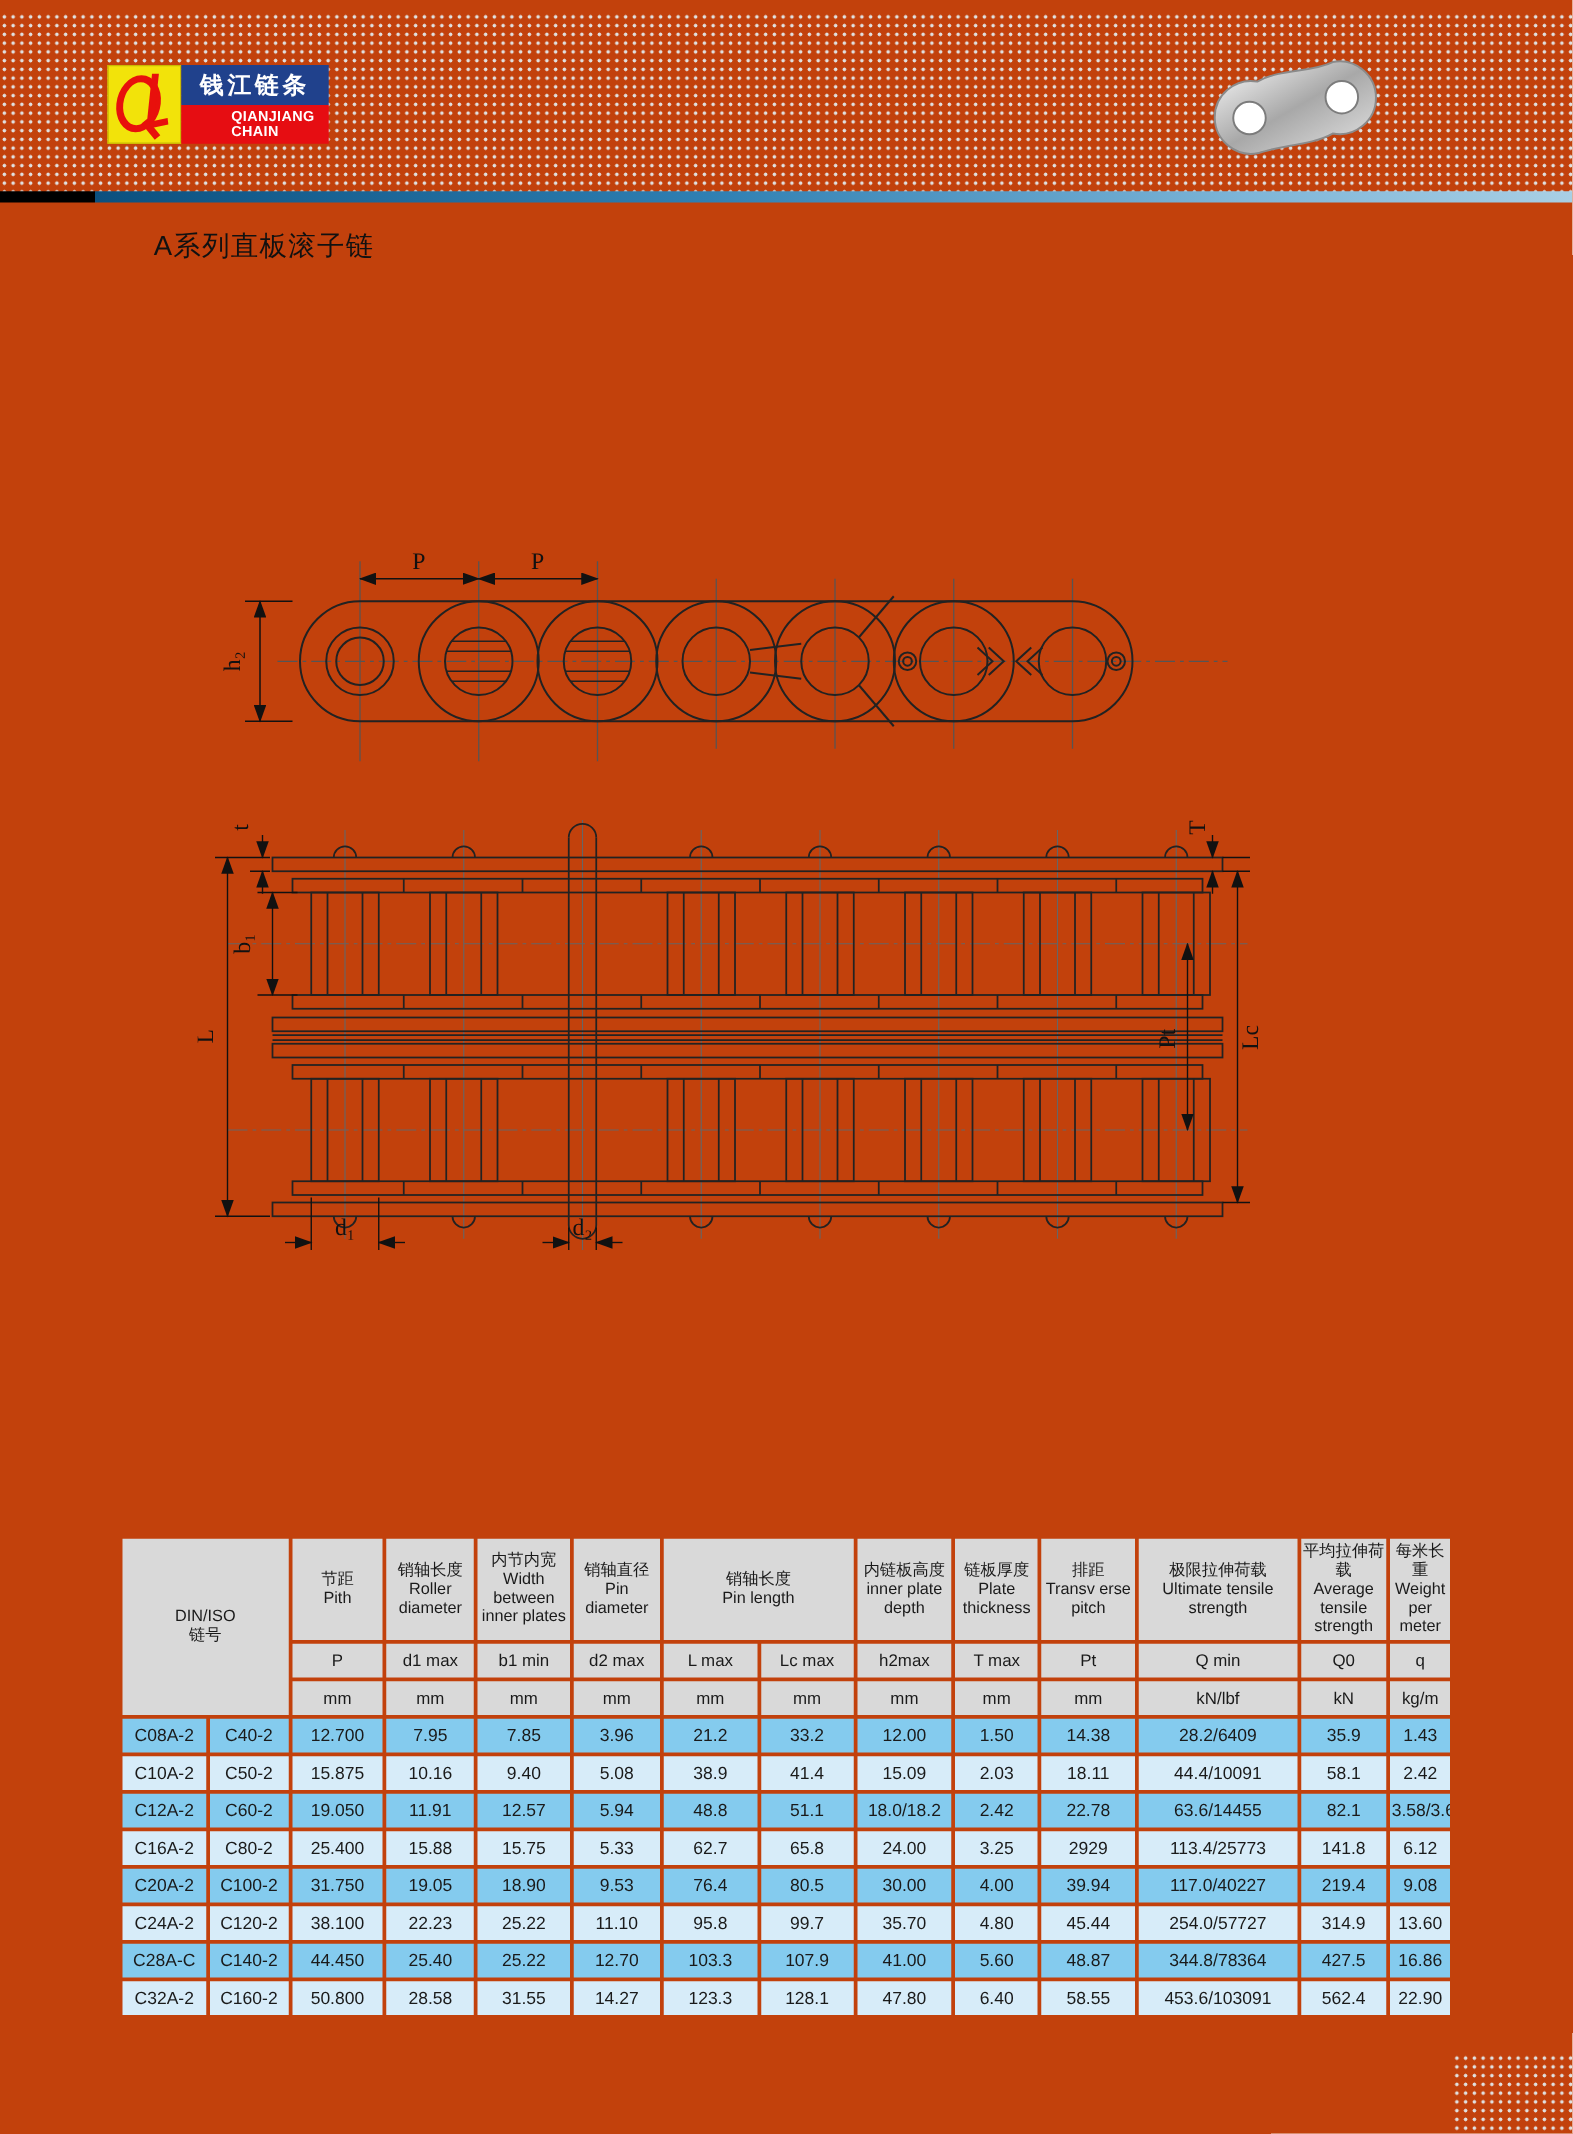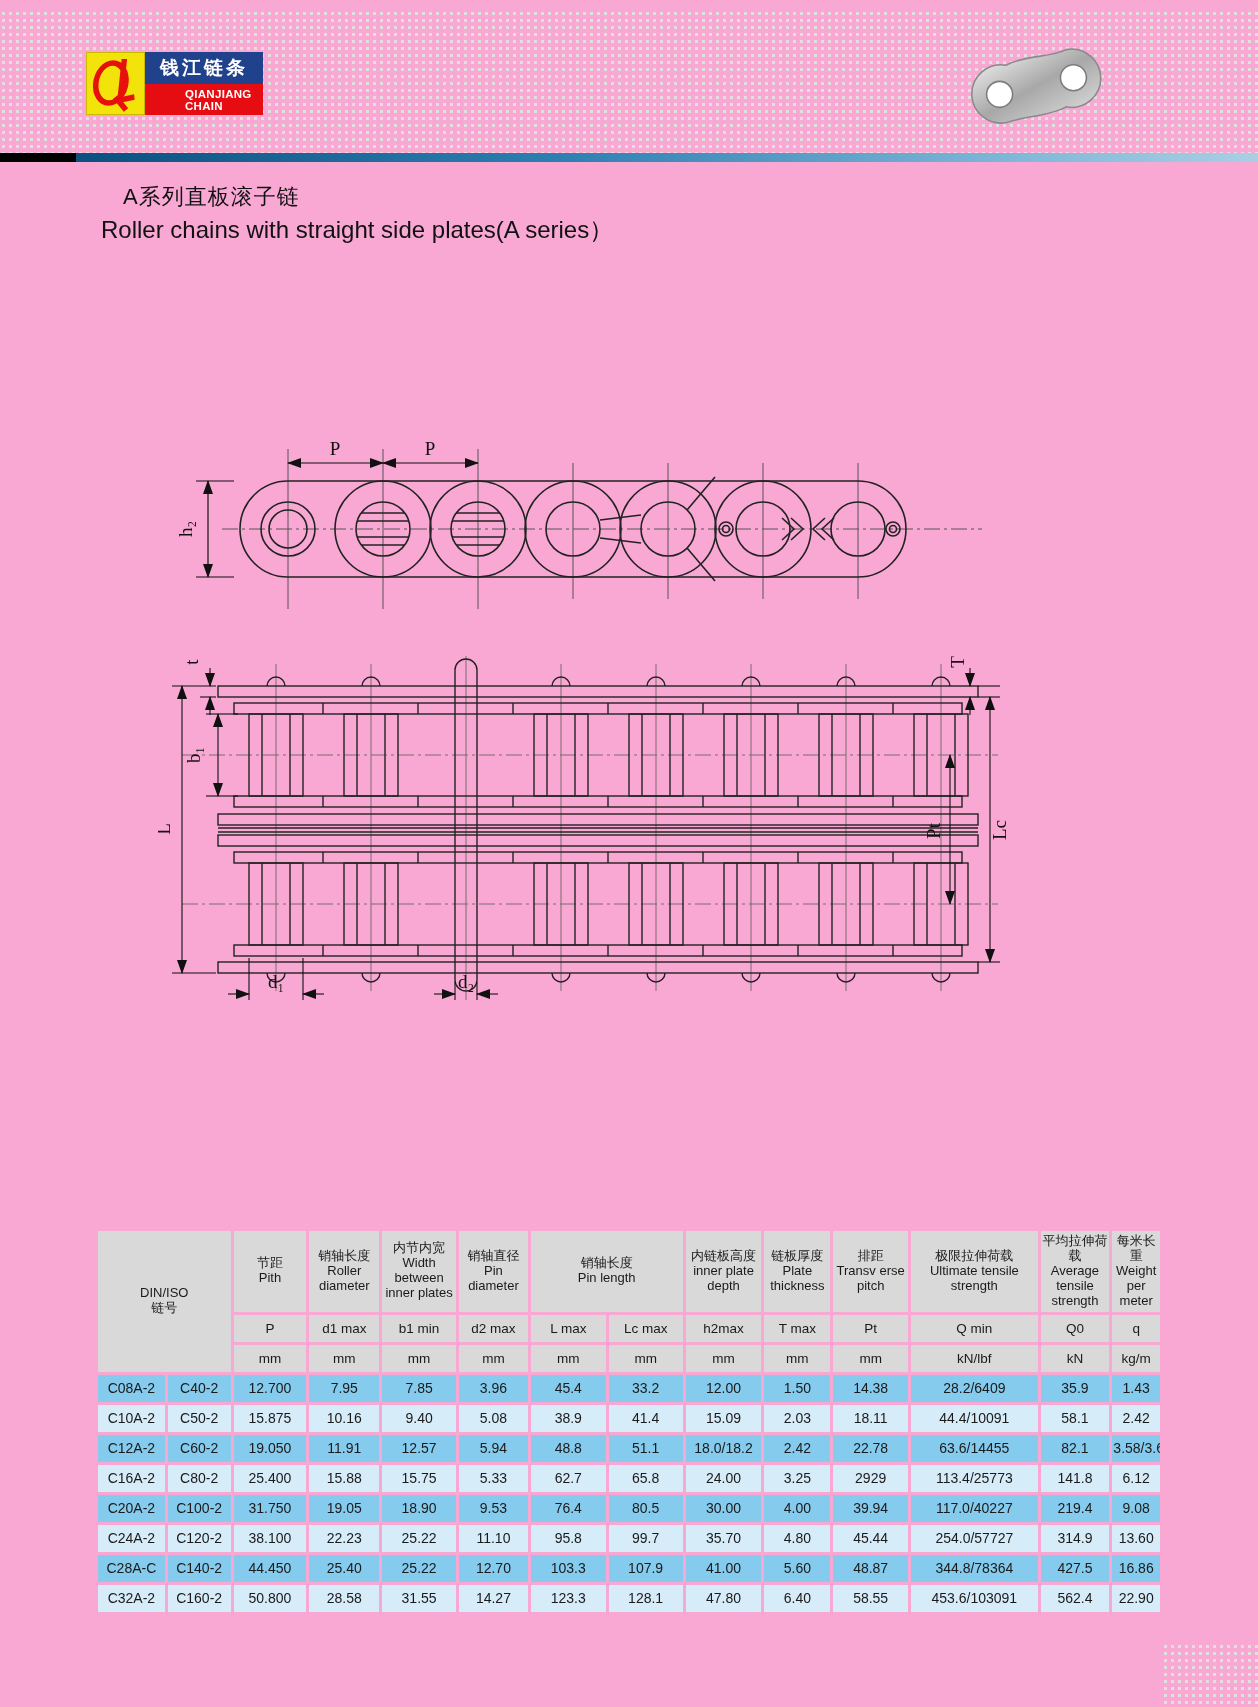--- a/index.html
+++ b/index.html
@@ -1,16 +1,16 @@
 <!DOCTYPE html>
 <html><head>
 <meta charset="utf-8">
 <style>
   html,body{margin:0;padding:0;background:#fff;}
-  .page{position:relative;width:1258px;height:1707px;background:#f9a8d4;overflow:hidden;
+  .page{position:relative;width:1258px;height:1707px;background:#c2410c;overflow:hidden;
         font-family:"Liberation Sans","DejaVu Sans",sans-serif;color:#1a1a1a;}
   .halftone{position:absolute;background-image:radial-gradient(circle,#e0e0e0 1.5px,rgba(255,255,255,0) 1.6px);
             background-size:7px 7px;}
   .ht-top{left:0;top:10px;width:1258px;height:145px;}
   .ht-br{left:1162px;top:1643px;width:96px;height:64px;}
   .divider{position:absolute;left:0;top:153px;width:1258px;height:9px;
            background:linear-gradient(to right,#000 0,#000 76px,#0b507f 76px,#2f7fb2 45%,#7fb6d8 80%,#a9cfe4 100%);}
   .logo{position:absolute;left:86px;top:52px;width:177px;height:63px;display:flex;}
   .logo-mark{width:59px;height:63px;background:#f2e30a;border:1px solid #c9b900;box-sizing:border-box;}
   .logo-text{display:flex;flex-direction:column;width:118px;}
@@ -70,21 +70,20 @@
       </linearGradient>
     </defs>
     <path d="M 46,17 A 28,28 0 1 0 47,72 C 64,66 88,66 104,57 A 28,28 0 1 0 104,2 C 88,10 64,7 46,17 Z" fill="url(#steel)" stroke="#8a8a8a" stroke-width="1.5"></path>
     <circle cx="40" cy="45" r="12.5" fill="#ffffff" stroke="#7c7c7c" stroke-width="1.5"></circle>
     <circle cx="111" cy="29" r="12.5" fill="#ffffff" stroke="#7c7c7c" stroke-width="1.5"></circle>
   </svg>
 
   <div class="divider"></div>
 
   <div class="title-cn">A系列直板滚子链</div>
-  <div class="title-en">Roller chains with straight side plates(A series）</div>
 
   <svg class="draw d1" viewBox="0 0 880 212">
     <defs>
       <marker id="a1e" markerUnits="userSpaceOnUse" markerWidth="14" markerHeight="10" refX="13" refY="5" orient="auto">
         <path d="M0,0 L14,5 L0,10 Z" fill="#111"></path>
       </marker>
       <marker id="a1s" markerUnits="userSpaceOnUse" markerWidth="14" markerHeight="10" refX="13" refY="5" orient="auto-start-reverse">
         <path d="M0,0 L14,5 L0,10 Z" fill="#111"></path>
       </marker>
     </defs>
@@ -391,21 +390,21 @@
           </tr>
       </thead>
       <tbody>
           <tr>
             <td>C08A-2</td>
             <td>C40-2</td>
             <td>12.700</td>
             <td>7.95</td>
             <td>7.85</td>
             <td>3.96</td>
-            <td>45.4</td>
+            <td>21.2</td>
             <td>33.2</td>
             <td>12.00</td>
             <td>1.50</td>
             <td>14.38</td>
             <td>28.2/6409</td>
             <td>35.9</td>
             <td>1.43</td>
           </tr>
           <tr>
             <td>C10A-2</td>

